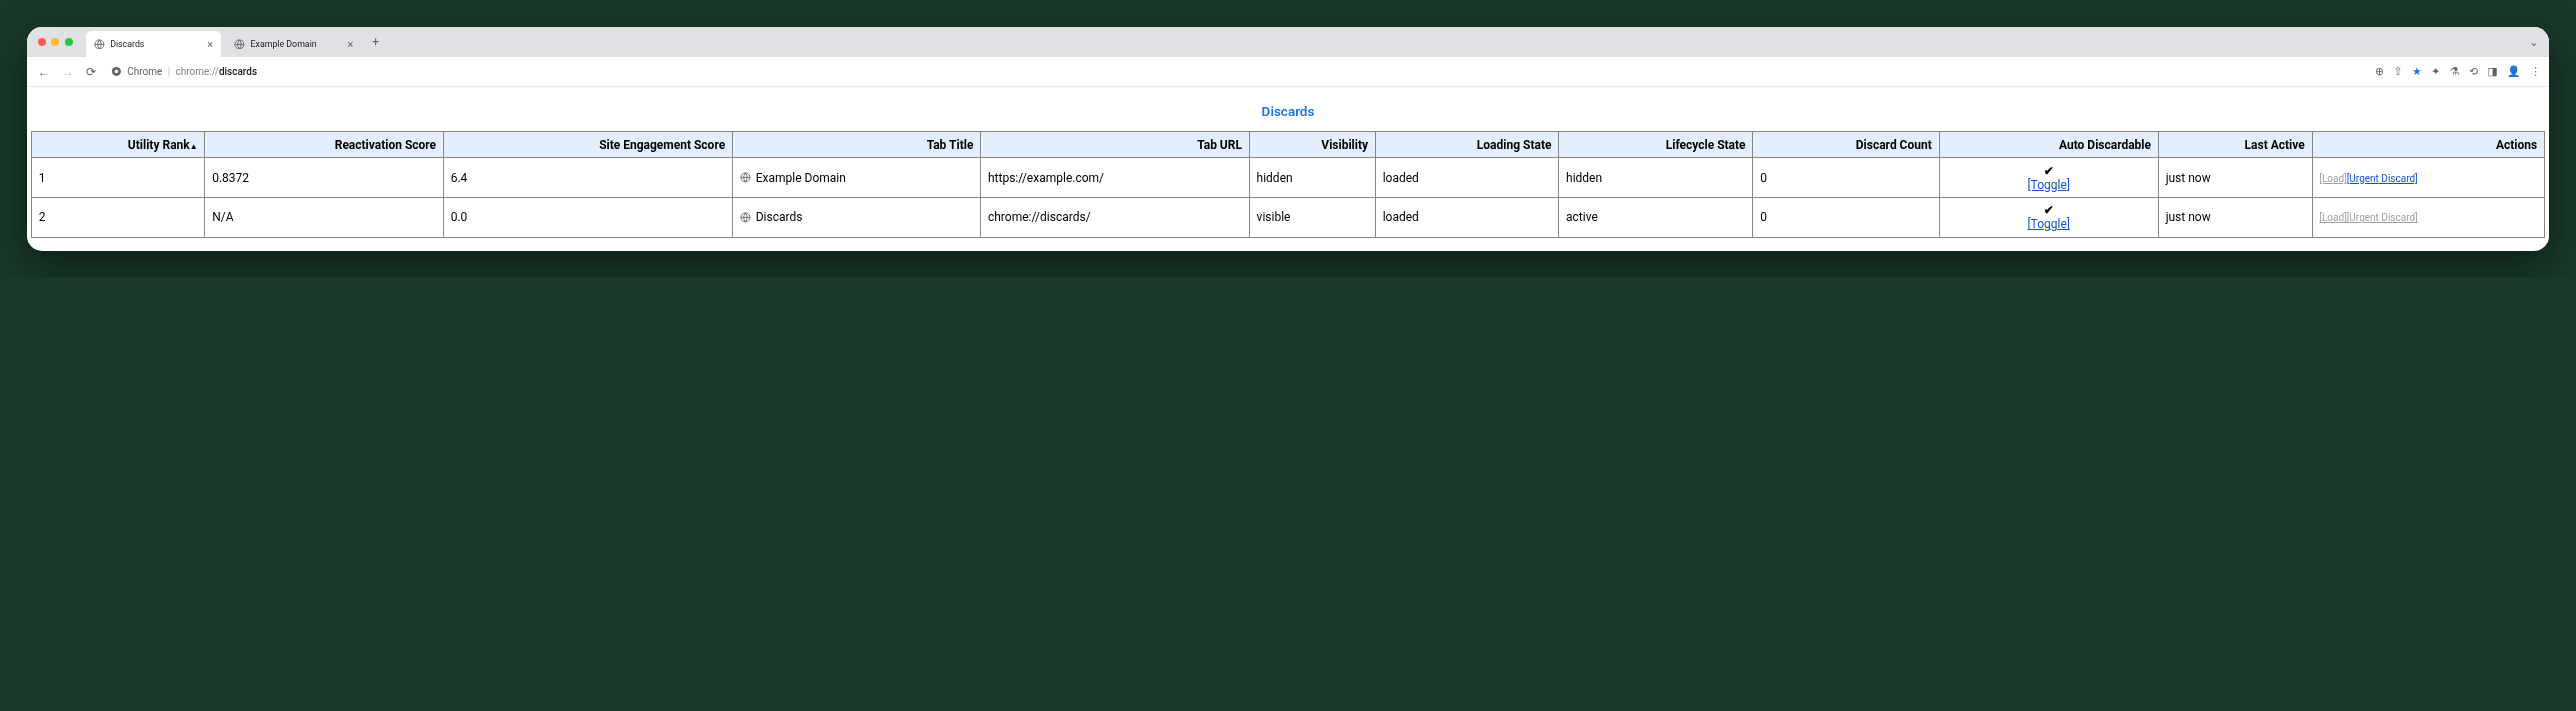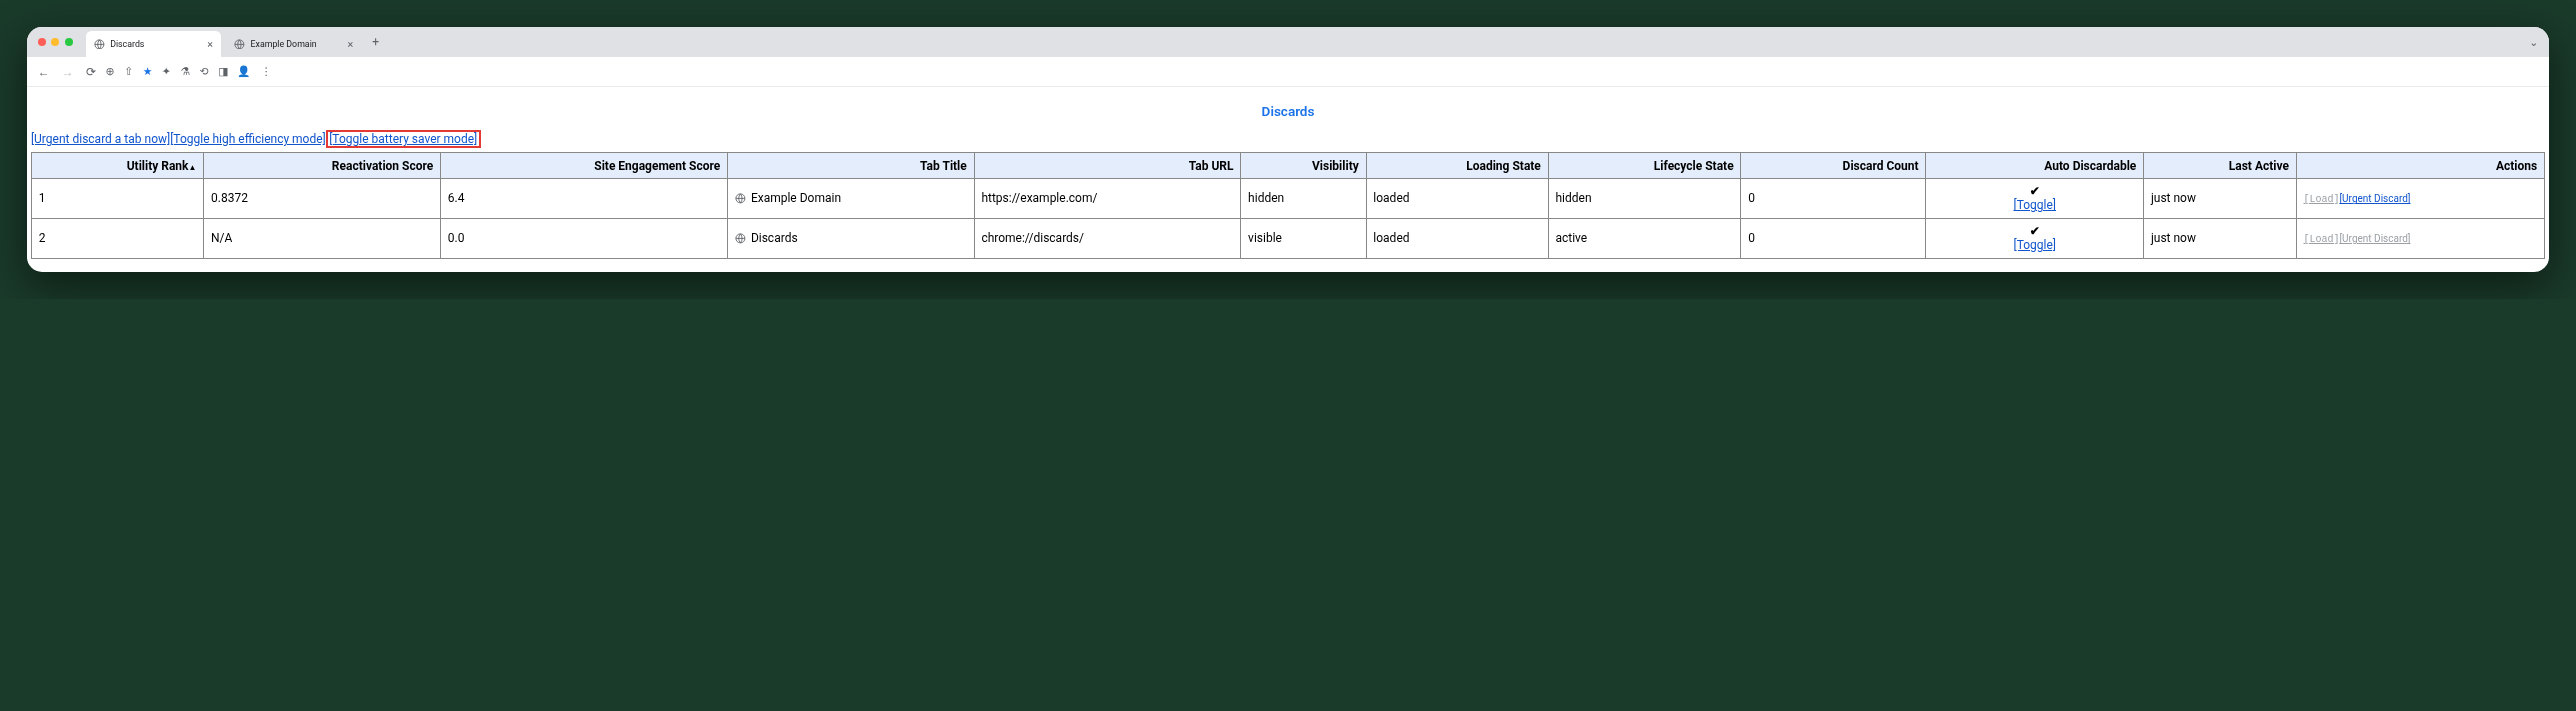--- a/index.html
+++ b/index.html
@@ -146,21 +146,21 @@
       font-size: 12px;
       cursor: pointer;
       display: block;
     }
     .check { font-size: 12px; font-weight: bold; }
     .actions-cell a {
       font-size: 10px;
       text-decoration: underline;
       cursor: pointer;
     }
-    .actions-cell .load { color: #9aa0a6; font-family: Liberation Mono, monospace; }
+    .actions-cell .load { color: #9aa0a6; }
     .actions-cell .urgent { color: #1155cc; }
     .actions-cell .urgent.disabled { color: #9aa0a6; }
 
     svg.globe { width: 10.8px; height: 10.8px; }
   </style>
 </head>
 <body>
 
 <div class="window">
 
@@ -195,43 +195,53 @@
 
     <span class="newtab">+</span>
     <span class="chevron">⌄</span>
   </div>
 
   <div class="toolbar">
     <span class="nav-btn">←</span>
     <span class="nav-btn disabled">→</span>
     <span class="nav-btn">⟳</span>
 
+    <div class="omnibox">
+      <span class="chrome-icon">
+        <svg viewBox="0 0 24 24" width="10.8" height="10.8">
+            <circle cx="12" cy="12" r="10" fill="#5f6368"></circle>
+            <circle cx="12" cy="12" r="4" fill="#fff"></circle>
+          </svg>
+      </span>
+      <span>Chrome</span>
+      <span style="color:#bdc1c6;">|</span>
+      <span>
+        <span class="url-dim">chrome://</span><span class="url-bold">discards</span>
+      </span>
+    </div>
 
     <div class="toolbar-icons">
       <span class="ico">⊕</span>
       <span class="ico">⇧</span>
       <span class="ico star">★</span>
       <span class="ico">✦</span>
       <span class="ico">⚗</span>
       <span class="ico">⟲</span>
       <span class="ico">◨</span>
       <span class="ico">👤</span>
       <span class="ico">⋮</span>
     </div>
   </div>
 
   <div class="content">
 
     <div class="page-tabs">
       <div class="page-tab active">Discards</div>
     </div>
 
-    <div class="action-links">
-      <a>[Urgent discard a tab now]</a><a>[Toggle high efficiency mode]</a><span class="highlight-box"><a>[Toggle battery saver mode]</a></span>
-    </div>
 
     <table>
       <thead>
         <tr>
           <th><span>Utility Rank</span><span class="sort-arrow">▲</span></th>
           <th>Reactivation Score</th>
           <th class="center">Site Engagement Score</th>
           <th>Tab Title</th>
           <th>Tab URL</th>
           <th>Visibility</th>

